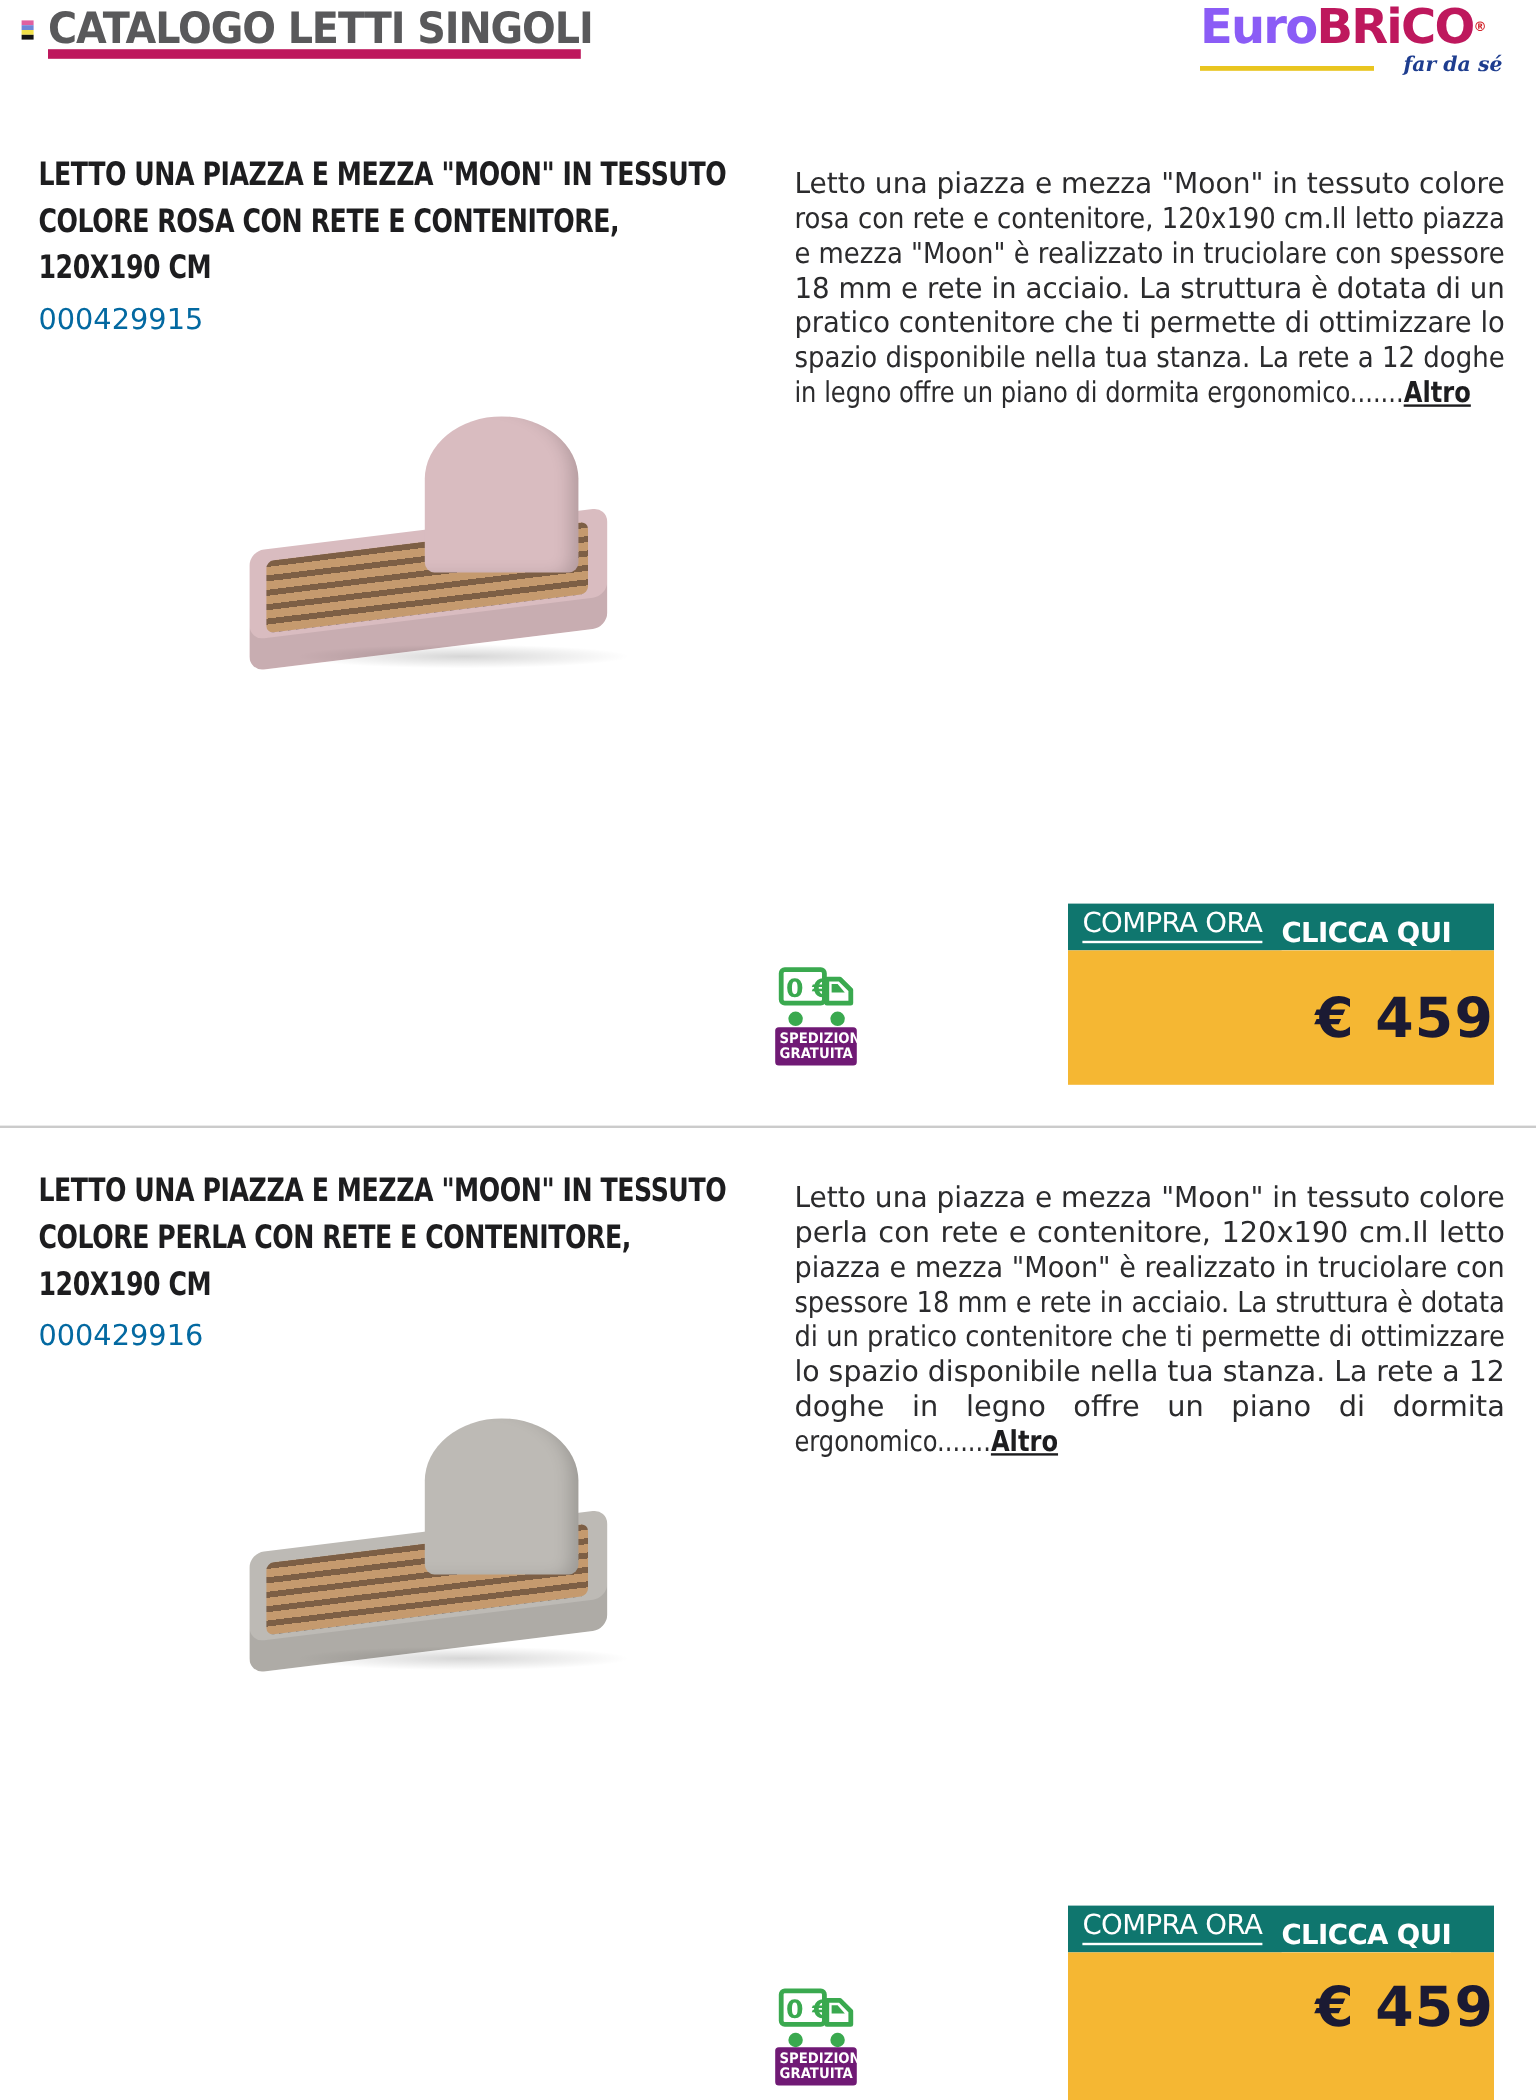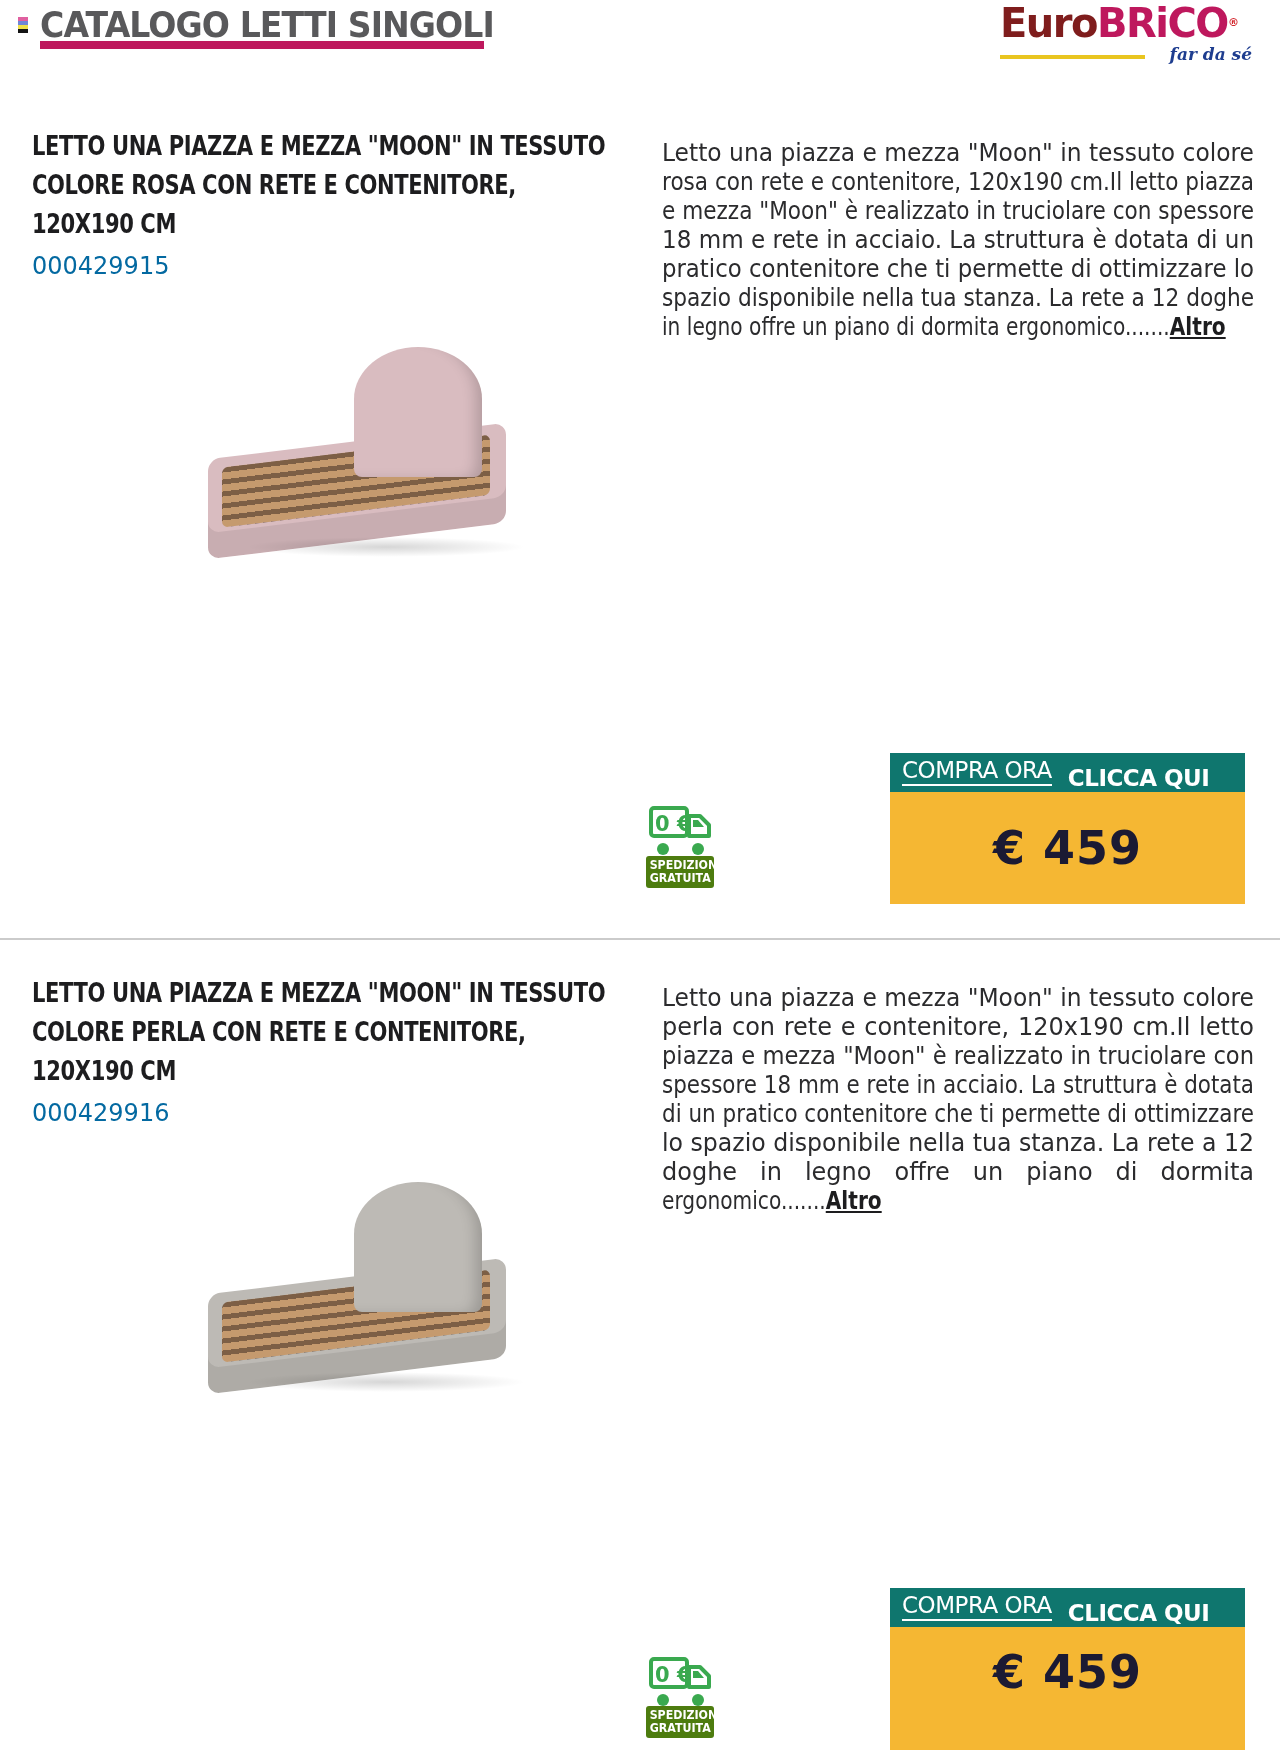--- a/index.html
+++ b/index.html
@@ -12,21 +12,21 @@
   .stripes i { display:block; height:4px; }
   .s1{background:#e060a0;} .s2{background:#6f86d8;} .s3{background:#f0e04a;} .s4{background:#141414;}
 
   .pagetitle { position:absolute; left:40px; top:5px; width:444px; height:44px;
                border-bottom:8px solid #be185d; overflow:visible; white-space:nowrap; }
   .pagetitle span { display:inline-block; transform:scaleX(0.92); transform-origin:left center;
                     font-size:36px; font-weight:bold; color:#59595b; letter-spacing:-1px; line-height:40px; }
 
   .logo { position:absolute; left:1000px; top:3px; width:252px; }
   .logo-text { font-size:40px; font-weight:bold; letter-spacing:-1.5px; line-height:40px; white-space:nowrap; }
-  .logo-text .euro { color:#7f1d1d; }
+  .logo-text .euro { color:#8b5cf6; }
   .logo-text .brico { color:#be185d; }
   .logo-text .reg { color:#d2232a; font-size:11px; vertical-align:top; font-weight:bold; }
   .logo-bottom { display:flex; align-items:flex-end; margin-top:1px; }
   .yline { display:inline-block; width:156px; height:4px; background:#e9c51f; margin-bottom:5px; }
   .tagline { font-family:"DejaVu Serif", serif; font-style:italic; font-weight:bold;
              font-size:17px; color:#1e3d8f; margin-left:25px; white-space:nowrap; }
 
   
   .ptitle { position:absolute; left:32px; width:575px; }
   .ptitle .tline { height:39px; white-space:nowrap; }
@@ -51,35 +51,35 @@
                border-radius:12px; transform:skewY(-7deg); box-shadow:inset 0 -26px 0 rgba(0,0,0,.08); }
   .bed .slats { position:absolute; left:14px; right:16px; top:10px; bottom:30px; border-radius:6px;
                 background:repeating-linear-gradient(0deg,#c59a6e 0 7px,#7d5f45 7px 12px); }
   .bed .shadow { position:absolute; left:40px; top:192px; width:280px; height:20px;
                  background:radial-gradient(ellipse at center, rgba(0,0,0,.16), transparent 70%); }
   .bed-rosa .hb, .bed-rosa .base { background:#d9bcc0; }
   .bed-perla .hb, .bed-perla .base { background:#bdbab5; }
 
   
   .truck { position:absolute; width:64px; height:52px; }
-  .shiplabel { position:absolute; width:68px; background:#4d7c0f; border-radius:3px;
+  .shiplabel { position:absolute; width:68px; background:#701a75; border-radius:3px;
                color:#fff; font-size:12px; font-weight:bold; text-align:center;
                line-height:13px; padding:3px 1px; }
   .shiplabel div { transform:scaleX(0.92); }
 
   
   .buybar { position:absolute; left:890px; width:355px; height:39px; background:#0f766e;
             display:flex; align-items:center; padding-left:12px; cursor:pointer; text-decoration:none; }
   .buybar .buy1, .buybar .buy2 { color:#fff; font-size:23px; line-height:23px; display:inline-block;
             border-bottom:2px solid #fff; padding-bottom:2px; white-space:nowrap; }
   .buybar .buy1 { font-weight:normal; margin-right:16px; letter-spacing:-0.5px; }
   .buybar .buy2 { font-weight:bold; letter-spacing:-0.5px;margin-top:16px; }
 
   .pricebox { position:absolute; left:890px; width:355px; background:#f5b733;
-              display:flex; justify-content:center; }
+              display:flex; justify-content:flex-end; }
   .pricebox span { font-size:46px; font-weight:bold; color:#1b1a33; letter-spacing:1px; }
 
   .divider { position:absolute; left:0; width:1280px; height:2px; background:#cbcbcb; }
 </style>
 </head>
 <body>
 
 <div class="page">
 
   <header>

